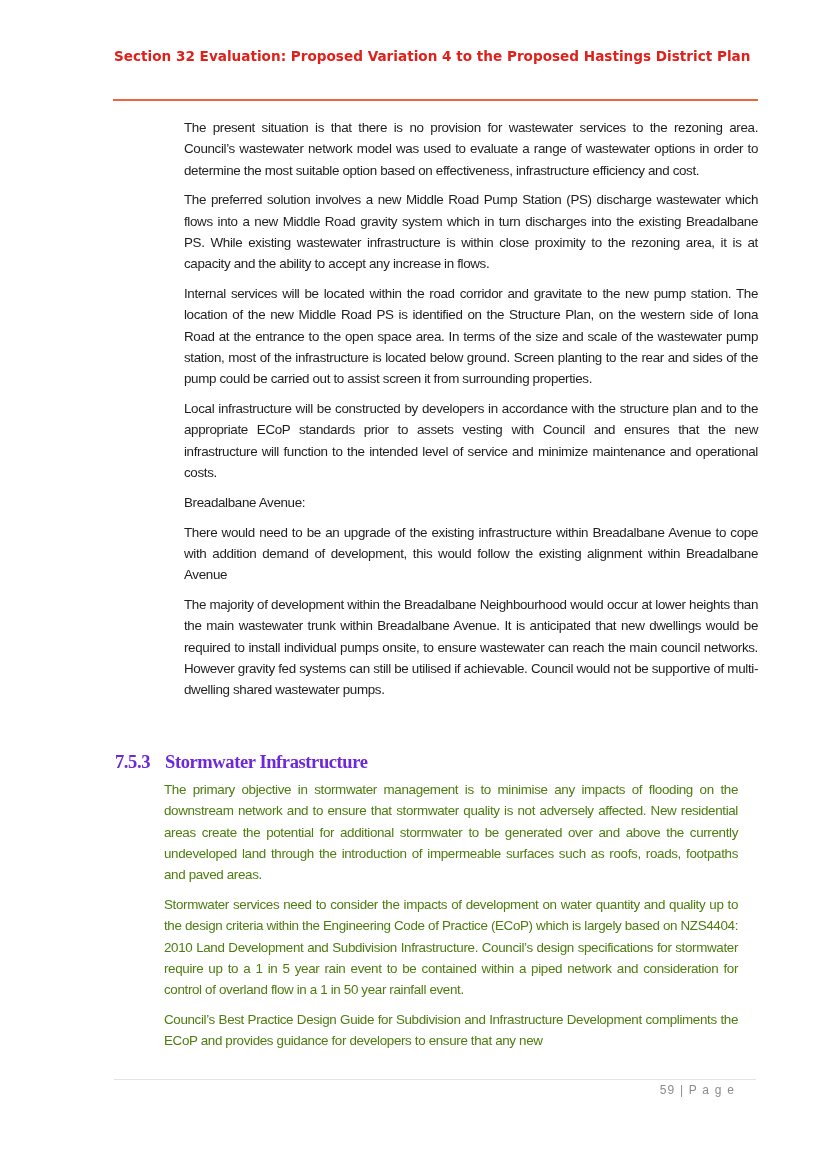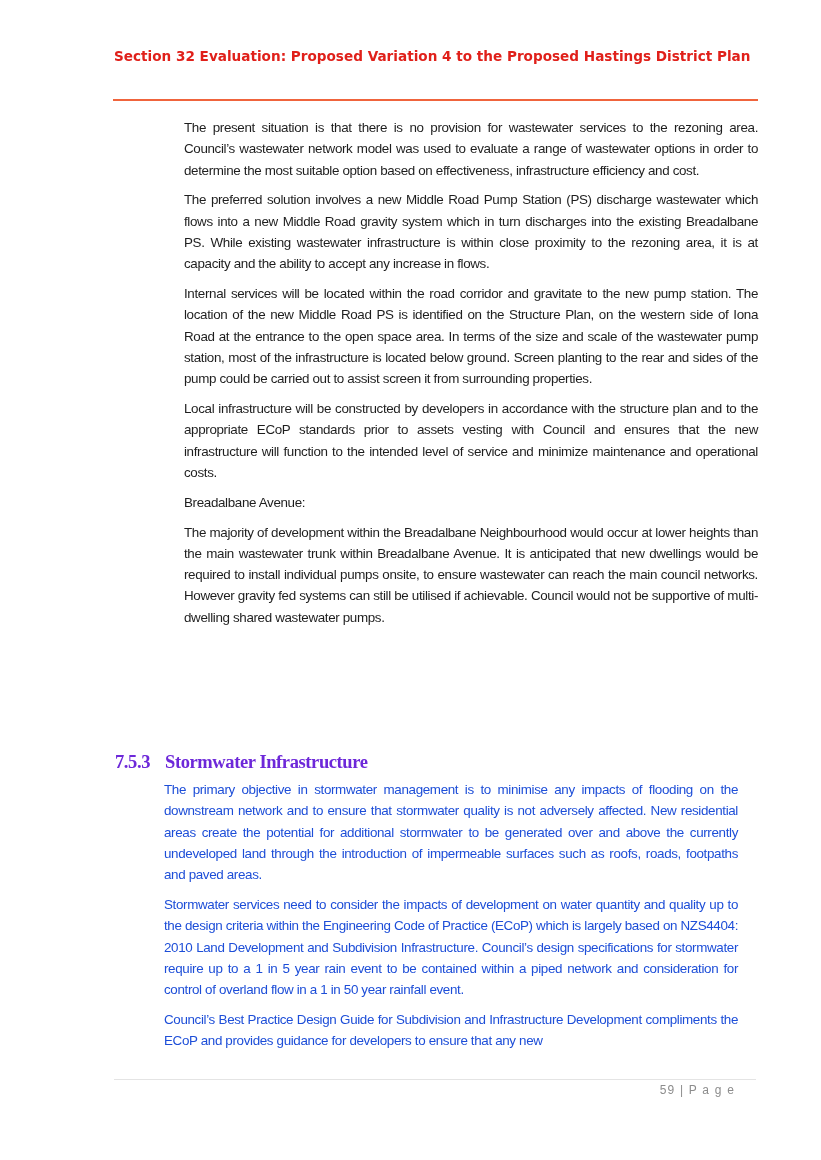--- a/index.html
+++ b/index.html
@@ -23,21 +23,21 @@
     .body .subhead { font-weight: normal; margin: 0 0 8.5px 0; }
     .section-heading {
       position: absolute; left: 99px; top: 752px;
       font-family: Liberation Serif, serif; font-weight: bold;
       font-size: 18.5px; color: #6d28d9; letter-spacing: -0.4px;
     }
     .section-heading .num { display: inline-block; width: 50px; }
     .body2 {
       position: absolute; left: 148px; top: 779px; width: 574px;
       font-family: "Liberation Sans", sans-serif; font-size: 13.4px;
-      line-height: 21.3px; color: #1d4ed8; letter-spacing: -0.35px;
+      line-height: 21.3px; color: #4d7c0f; letter-spacing: -0.35px;
     }
     .body2 p { margin: 0 0 8.5px 0; text-align: justify; }
     .footer-rule {
       position: absolute; left: 98px; top: 1079px; width: 642px; height: 1px;
       background: #e4e4e4;
     }
     .page-number {
       position: absolute; right: 102px; top: 1083px;
       font-family: "Liberation Sans", sans-serif; font-size: 12px; color: #8c8c8c;
       letter-spacing: 1.2px;
@@ -50,20 +50,21 @@
 
   <div class="doc-header">Section 32 Evaluation: Proposed Variation 4 to the Proposed Hastings District Plan</div>
   <div class="header-rule"></div>
 
   <div class="body">
     <p>The present situation is that there is no provision for wastewater services to the rezoning area. Council’s wastewater network model was used to evaluate a range of wastewater options in order to determine the most suitable option based on effectiveness, infrastructure efficiency and cost.</p>
     <p>The preferred solution involves a new Middle Road Pump Station (PS) discharge wastewater which flows into a new Middle Road gravity system which in turn discharges into the existing Breadalbane PS.  While existing wastewater infrastructure is within close proximity to the rezoning area, it is at capacity and the ability to accept any increase in flows.</p>
     <p>Internal services will be located within the road corridor and gravitate to the new pump station.  The location of the new Middle Road PS is identified on the Structure Plan, on the western side of Iona Road at the entrance to the open space area.  In terms of the size and scale of the wastewater pump station, most of the infrastructure is located below ground. Screen planting to the rear and sides of the pump could be carried out to assist screen it from surrounding properties.</p>
     <p>Local infrastructure will be constructed by developers in accordance with the structure plan and to the appropriate ECoP standards prior to assets vesting with Council and ensures that the new infrastructure will function to the intended level of service and minimize maintenance and operational costs.</p>
     <div class="subhead">Breadalbane Avenue:</div>
+    <p>There would need to be an upgrade of the existing infrastructure within Breadalbane Avenue to cope with addition demand of development, this would follow the existing alignment within Breadalbane Avenue</p>
     <p>The majority of development within the Breadalbane Neighbourhood would occur at lower heights than the main wastewater trunk within Breadalbane Avenue.  It is anticipated that new dwellings would be required to install individual pumps onsite, to ensure wastewater can reach the main council networks.  However gravity fed systems can still be utilised if achievable. Council would not be supportive of multi-dwelling shared wastewater pumps.</p>
   </div>
 
   <div class="section-heading">
     <span class="num">7.5.3</span><span>Stormwater Infrastructure</span>
   </div>
 
   <div class="body2">
     <p>The primary objective in stormwater management is to minimise any impacts of flooding on the downstream network and to ensure that stormwater quality is not adversely affected. New residential areas create the potential for additional stormwater to be generated over and above the currently undeveloped land through the introduction of impermeable surfaces such as roofs, roads, footpaths and paved areas.</p>
     <p>Stormwater services need to consider the impacts of development on water quantity and quality up to the design criteria within the Engineering Code of Practice  (ECoP) which is largely based on NZS4404: 2010 Land Development and Subdivision Infrastructure. Council’s design specifications for stormwater require up to a 1 in 5 year rain event to be contained within a piped network and consideration for control of overland flow in a 1 in 50 year rainfall event.</p>

